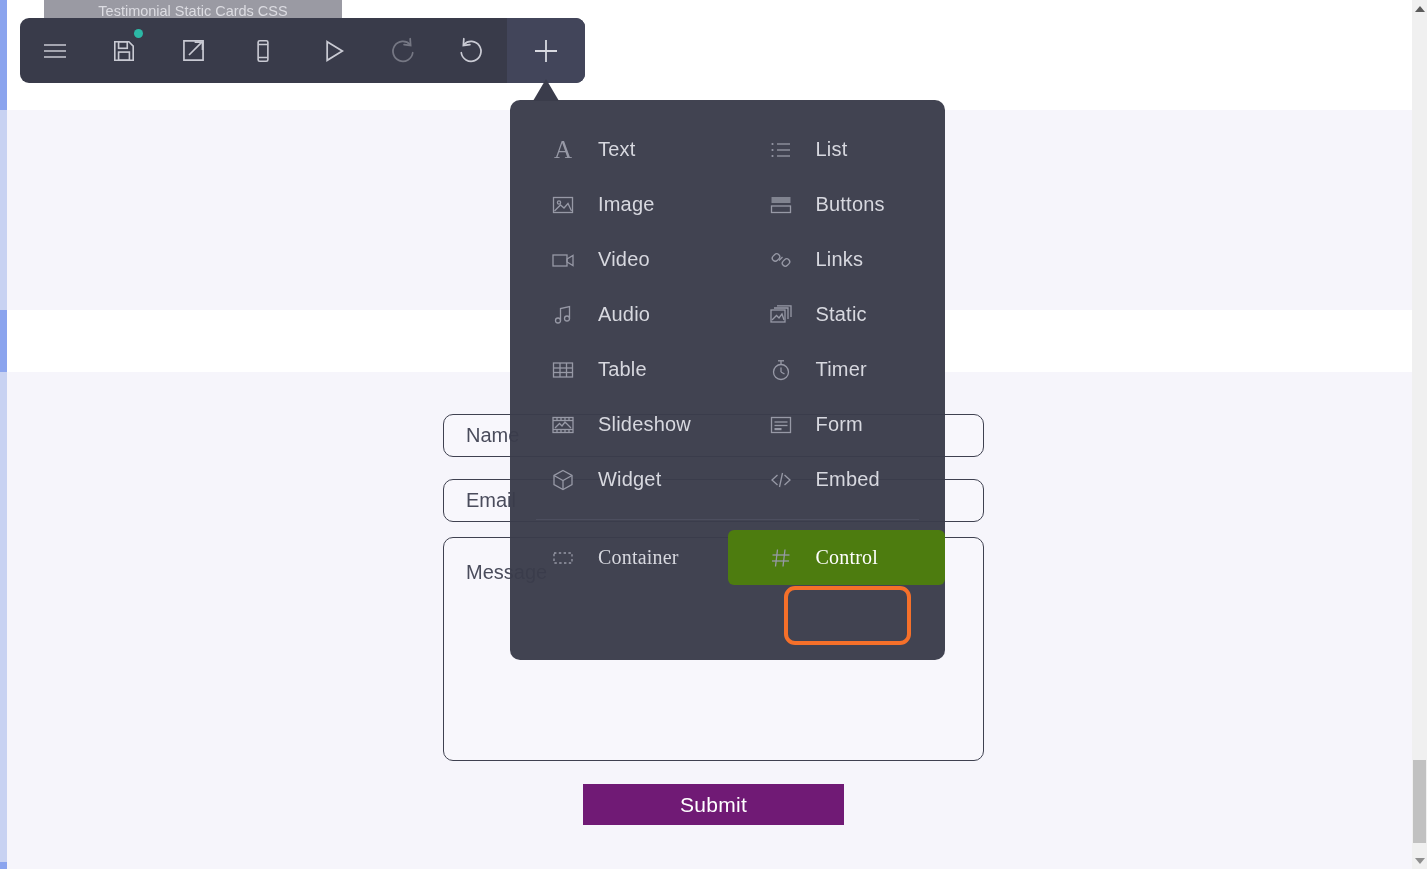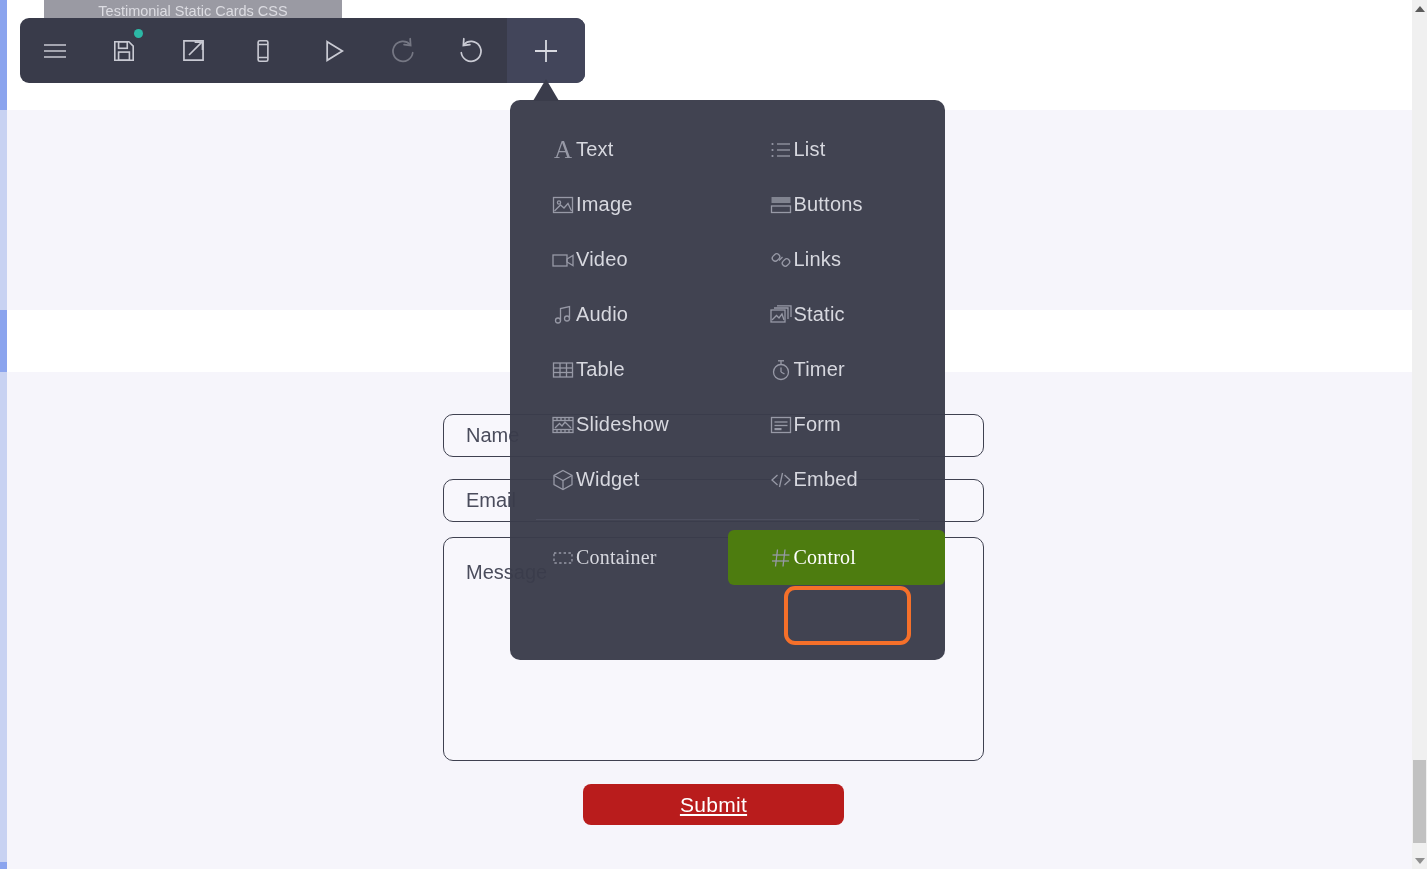--- a/index.html
+++ b/index.html
@@ -121,28 +121,27 @@
   #field-msg   { top: 537px; width: 541px; height: 224px; padding-top: 22px;
                  resize: none; line-height: 1.2; }
 
   .submit-btn {
     position: absolute;
     left: 583px;
     top: 784px;
     width: 261px;
     height: 41px;
     border: none;
-    border-radius: 8px;
-    background: #b91c1c;
+    border-radius: 0;
+    background: #701a75;
     color: #ffffff;
     font-size: 21px;
     font-family: "Liberation Sans", sans-serif;
     cursor: pointer;
     letter-spacing: 0.3px;
-    text-decoration: underline;
   }
 
   
   .tooltip {
     position: absolute;
     left: 44px; top: -2px;
     width: 298px; height: 26px;
     background: #9a9aa3;
     color: #dcdce2;
     font-size: 14.5px;
@@ -216,20 +215,21 @@
   }
   .menu-item .mi-icon {
     width: 26px;
     display: flex;
     align-items: center;
     justify-content: center;
     color: #9799a6;
     flex: none;
   }
   .menu-item .mi-label {
+    margin-left: 22px;
     color: #d7d8df;
     font-size: 20px;
     letter-spacing: 0.2px;
     white-space: nowrap;
   }
   .menu-divider {
     height: 1px;
     background: #4c4e5e;
     margin: 12px 26px 10px 26px;
   }

